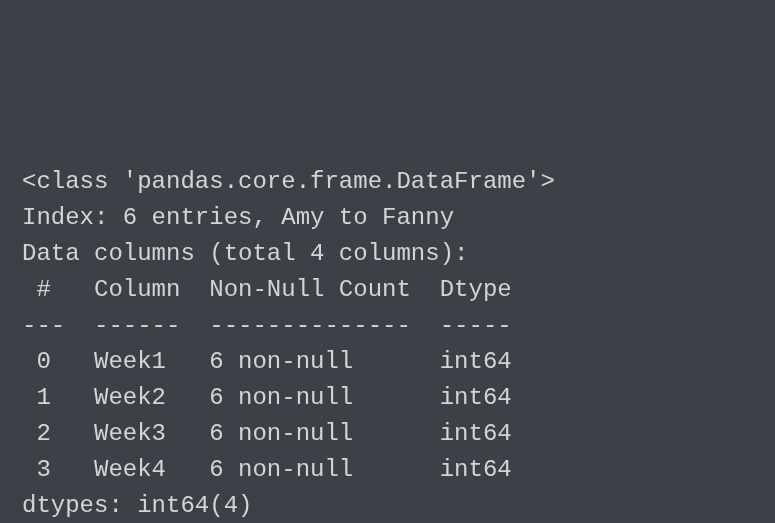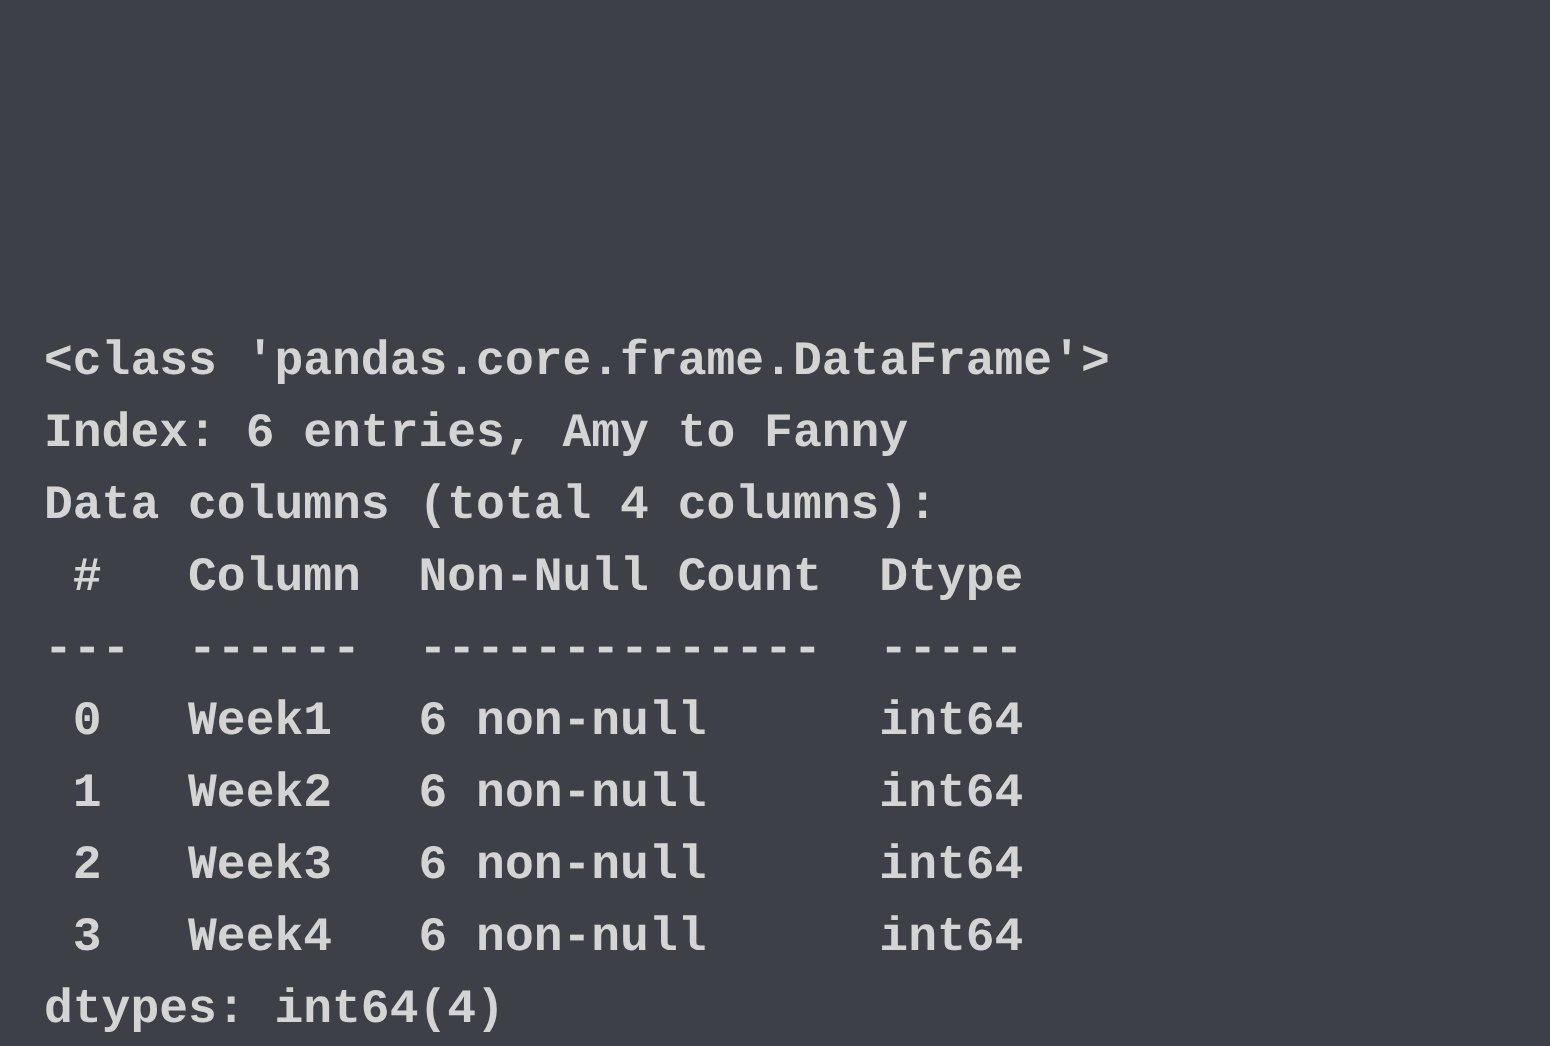--- a/index.html
+++ b/index.html
@@ -1,19 +1,18 @@
 <!DOCTYPE html>
 <html><head>
   <meta charset="utf-8">
   <style>
     * {
       margin: 0;
       padding: 0;
       box-sizing: border-box;
-      font-weight: bold;
     }
     body {
       background-color: #3d4147;
       color: #d4d4d4;
       font-family: 'Consolas', 'Monaco', 'Courier New', monospace;
       font-size: 24px;
       line-height: 1.5;
       padding: 20px 22px;
       white-space: pre;
       width: 775px;

